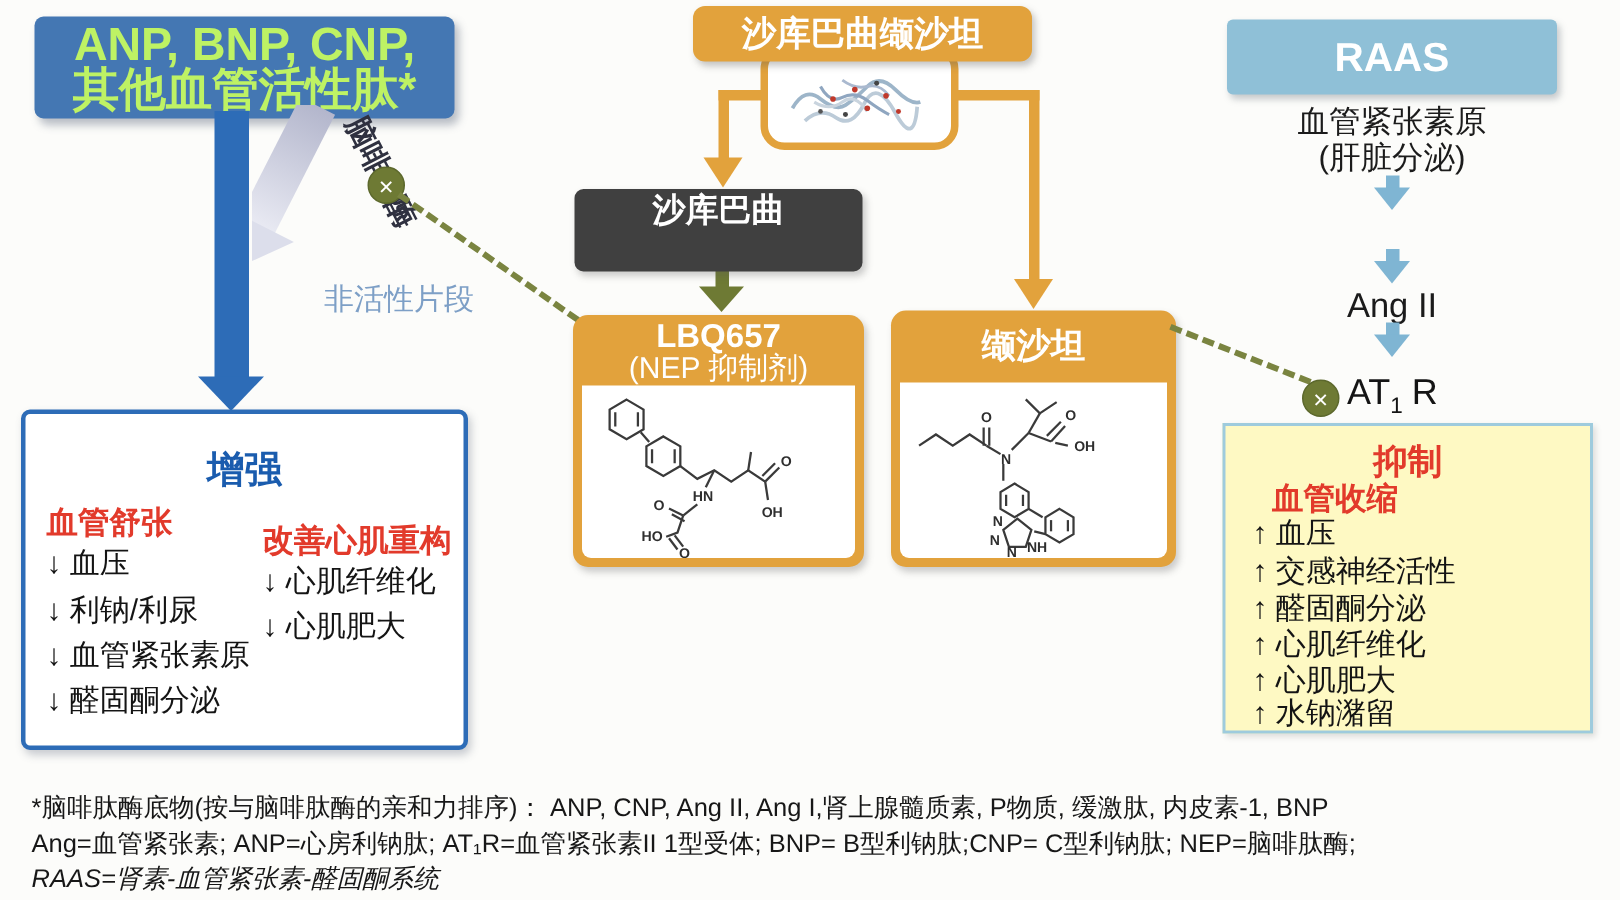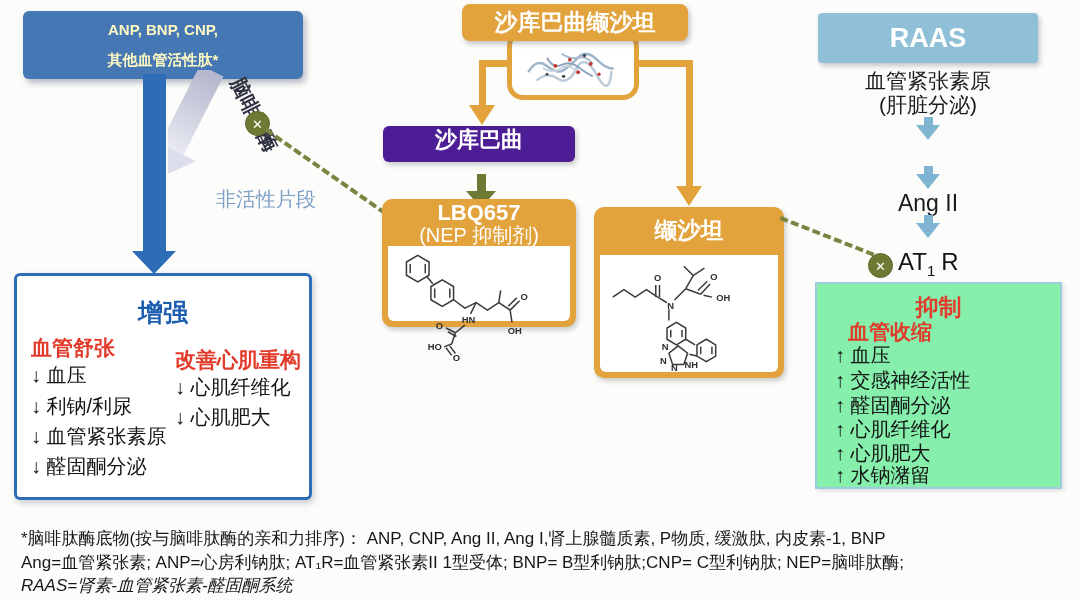--- a/index.html
+++ b/index.html
@@ -4,21 +4,21 @@
 <style>
   html,body{margin:0;padding:0;background:#ffffff;}
   #stage{position:relative;width:1080px;height:600px;background:#fcfcfa;overflow:hidden;
          font-family:"Liberation Sans","DejaVu Sans",sans-serif;color:#161616;}
   .abs{position:absolute;}
   .ctr{text-align:center;}
   .nw{white-space:nowrap;}
 
   
   .anp-box{left:23px;top:11px;width:280px;height:64px;background:#4477b3;border-radius:6px;
-           color:#fef9c3;font-weight:bold;font-size:15px;line-height:30px;padding-top:4px;
+           color:#bef264;font-weight:bold;font-size:31px;line-height:30px;padding-top:4px;
            box-shadow:3px 4px 6px rgba(100,110,130,.45);}
   
   .blue-stem{left:143px;top:74px;width:23px;height:178px;background:#2d6cb7;}
   .blue-head{left:132px;top:251px;width:0;height:0;border-left:22px solid transparent;
              border-right:22px solid transparent;border-top:23px solid #2d6cb7;}
 
   
   .nep-svg{left:168px;top:70px;}
 
   .x-circle{width:25px;height:25px;border-radius:50%;background:#6e7a34;color:#fff;
@@ -43,31 +43,31 @@
   .oline{background:#e2a23c;}
   .bl-h{left:479px;top:60px;width:31px;height:7px;}
   .bl-v{left:479px;top:60px;width:7px;height:46px;}
   .bl-head{left:469px;top:105px;width:0;height:0;border-left:13px solid transparent;
            border-right:13px solid transparent;border-top:20px solid #e2a23c;}
   .br-h{left:637px;top:60px;width:56px;height:7px;}
   .br-v{left:686px;top:60px;width:7px;height:127px;}
   .br-head{left:676px;top:186px;width:0;height:0;border-left:13px solid transparent;
            border-right:13px solid transparent;border-top:20px solid #e2a23c;}
 
-  .sacubitril{left:383px;top:126px;width:192px;height:36px;background:#4c1d95;border-radius:6px;
+  .sacubitril{left:383px;top:126px;width:192px;height:55px;background:#404040;border-radius:6px;
               color:#fff;z-index:2;box-shadow:2px 3px 5px rgba(90,90,90,.3);}
   .sacubitril .l1{font-size:22px;font-weight:bold;line-height:26px;padding-top:1px;}
   .sacubitril .l2{font-size:19px;line-height:20px;}
 
   .olive-stem{left:477px;top:174px;width:9px;height:19px;background:#6e7a34;}
   .olive-head{left:466px;top:191px;width:0;height:0;border-left:15px solid transparent;
               border-right:15px solid transparent;border-top:17px solid #6e7a34;}
 
   .drugbox{background:#e2a23c;border-radius:10px;box-shadow:2px 3px 5px rgba(90,90,90,.3);}
-  .lbq-box{left:382px;top:199px;width:194px;height:128px;}
+  .lbq-box{left:382px;top:210px;width:194px;height:168px;}
   .val-box{left:594px;top:207px;width:190px;height:171px;}
   .drugbox .hdr{color:#fff;text-align:center;}
   .lbq-box .h1{font-size:22px;font-weight:bold;line-height:24px;padding-top:2px;}
   .lbq-box .h2{font-size:20px;line-height:20px;}
   .val-box .h1{font-size:23px;font-weight:bold;line-height:46px;}
   .drugbox .body{position:absolute;left:6px;right:6px;bottom:6px;background:#fff;border-radius:0 0 6px 6px;}
   .lbq-box .body{top:47px;}
   .val-box .body{top:48px;}
 
   
@@ -95,21 +95,21 @@
   .enh-title{left:0;top:20px;width:100%;text-align:center;color:#1a5cae;font-size:25px;font-weight:bold;}
   .red-h{color:#e23a2b;font-weight:bold;font-size:21px;}
   .enh-lh{left:14px;top:58px;}
   .eitem{font-size:20px;color:#141414;}
   .el0{left:14px;top:86px;} .el1{left:14px;top:117px;}
   .el2{left:14px;top:147px;} .el3{left:14px;top:177px;}
   .enh-rh{left:158px;top:70px;}
   .er0{left:158px;top:98px;} .er1{left:158px;top:128px;}
 
   
-  .inh-box{left:815px;top:282px;width:243px;height:203px;background:#86efac;
+  .inh-box{left:815px;top:282px;width:243px;height:203px;background:#fef9c3;
            border:2px solid #9ecbdd;box-shadow:2px 2px 4px rgba(0,0,0,.12);}
   .inh-title{left:0;top:8px;width:100%;text-align:center;color:#e23a2b;font-size:23px;font-weight:bold;}
   .inh-h{left:20px;top:34px;margin-left:11px;}
   .ii0{left:18px;top:58px;} .ii1{left:18px;top:83px;} .ii2{left:18px;top:108px;}
   .ii3{left:18px;top:132px;} .ii4{left:18px;top:156px;} .ii5{left:18px;top:178px;}
 
   
   .fn{left:21px;font-size:17px;color:#171717;}
   .fn1{top:527px;} .fn2{top:551px;} .fn3{top:574px;font-style:italic;}
 

